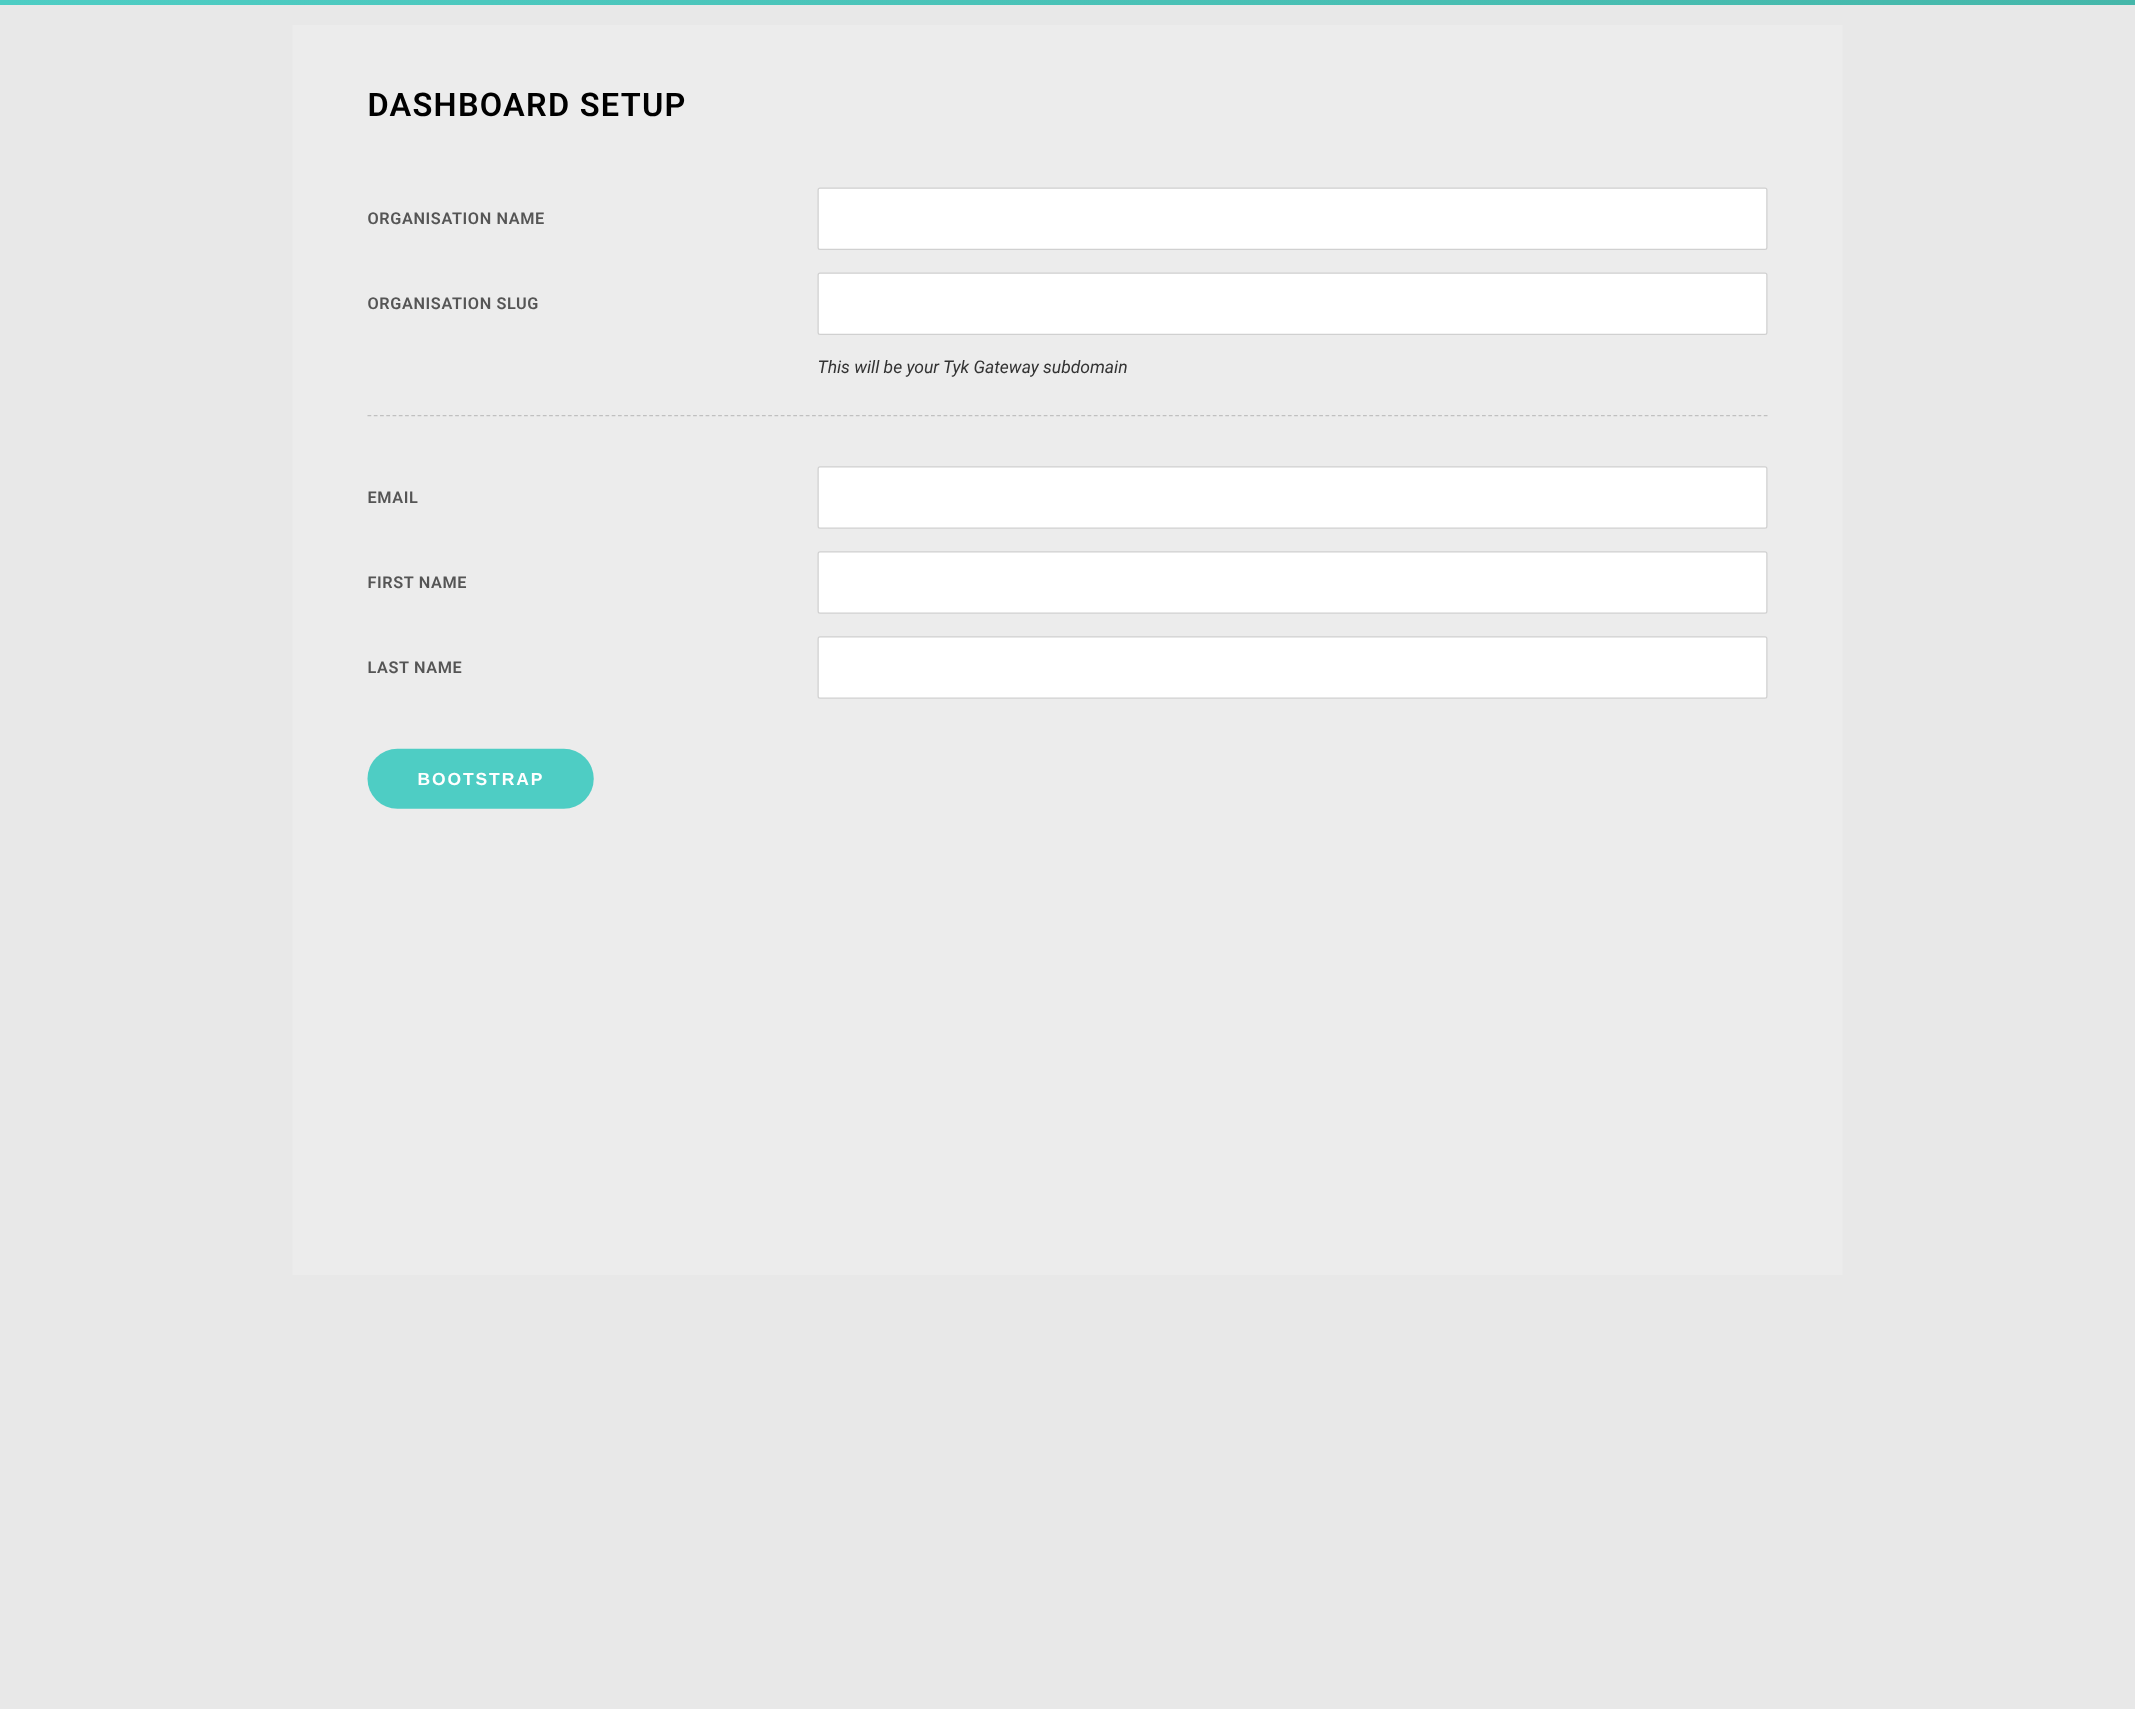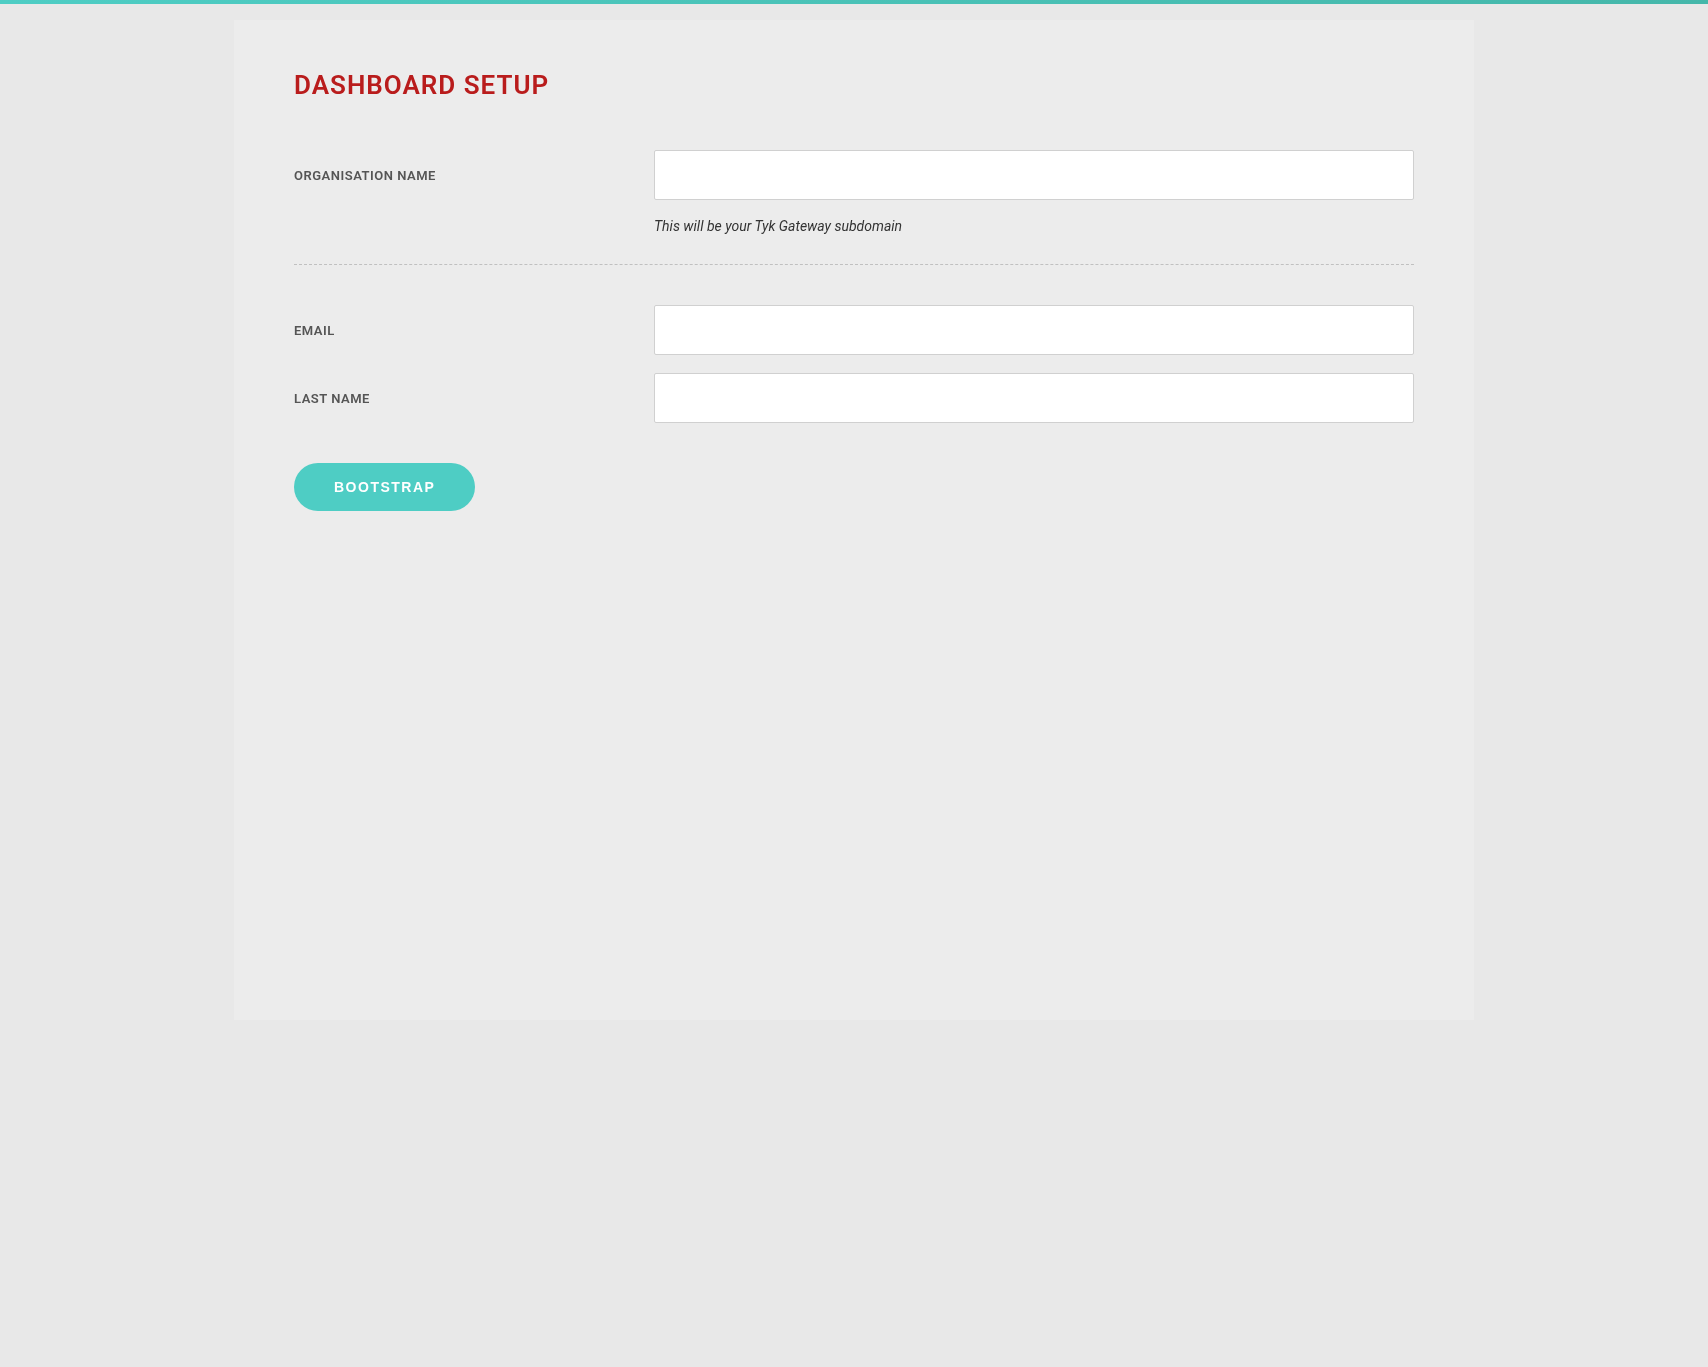--- a/index.html
+++ b/index.html
@@ -33,21 +33,21 @@
       max-width: 1240px;
       min-height: 1000px;
       margin-top: 20px;
       padding: 50px 60px 60px 60px;
       position: relative;
     }
 
     .page-title {
       font-size: 26px;
       font-weight: 600;
-      color: #b91c1c;
+      color: #000000;
       letter-spacing: 1px;
       text-transform: uppercase;
       margin-bottom: 50px;
     }
 
     .form-section {
       margin-bottom: 30px;
     }
 
     .form-row {
@@ -123,34 +123,42 @@
 
   <h1 class="page-title">DASHBOARD SETUP</h1>
 
   <div class="form-section">
 
     <div class="form-row">
       <label class="form-label">ORGANISATION NAME</label>
       <input class="form-input" type="text" placeholder="" style="">
     </div>
 
+    <div class="form-row">
+      <label class="form-label">ORGANISATION SLUG</label>
+      <input class="form-input" type="text" placeholder="" style="">
+    </div>
 
     <div class="helper-text">This will be your Tyk Gateway subdomain</div>
 
   </div>
 
   <hr class="divider">
 
   <div class="form-section">
 
     <div class="form-row">
       <label class="form-label">EMAIL</label>
       <input class="form-input" type="email" placeholder="" style="">
     </div>
 
+    <div class="form-row">
+      <label class="form-label">FIRST NAME</label>
+      <input class="form-input" type="text" placeholder="" style="">
+    </div>
 
     <div class="form-row">
       <label class="form-label">LAST NAME</label>
       <input class="form-input" type="text" placeholder="" style="">
     </div>
 
 
 
   </div>
 

